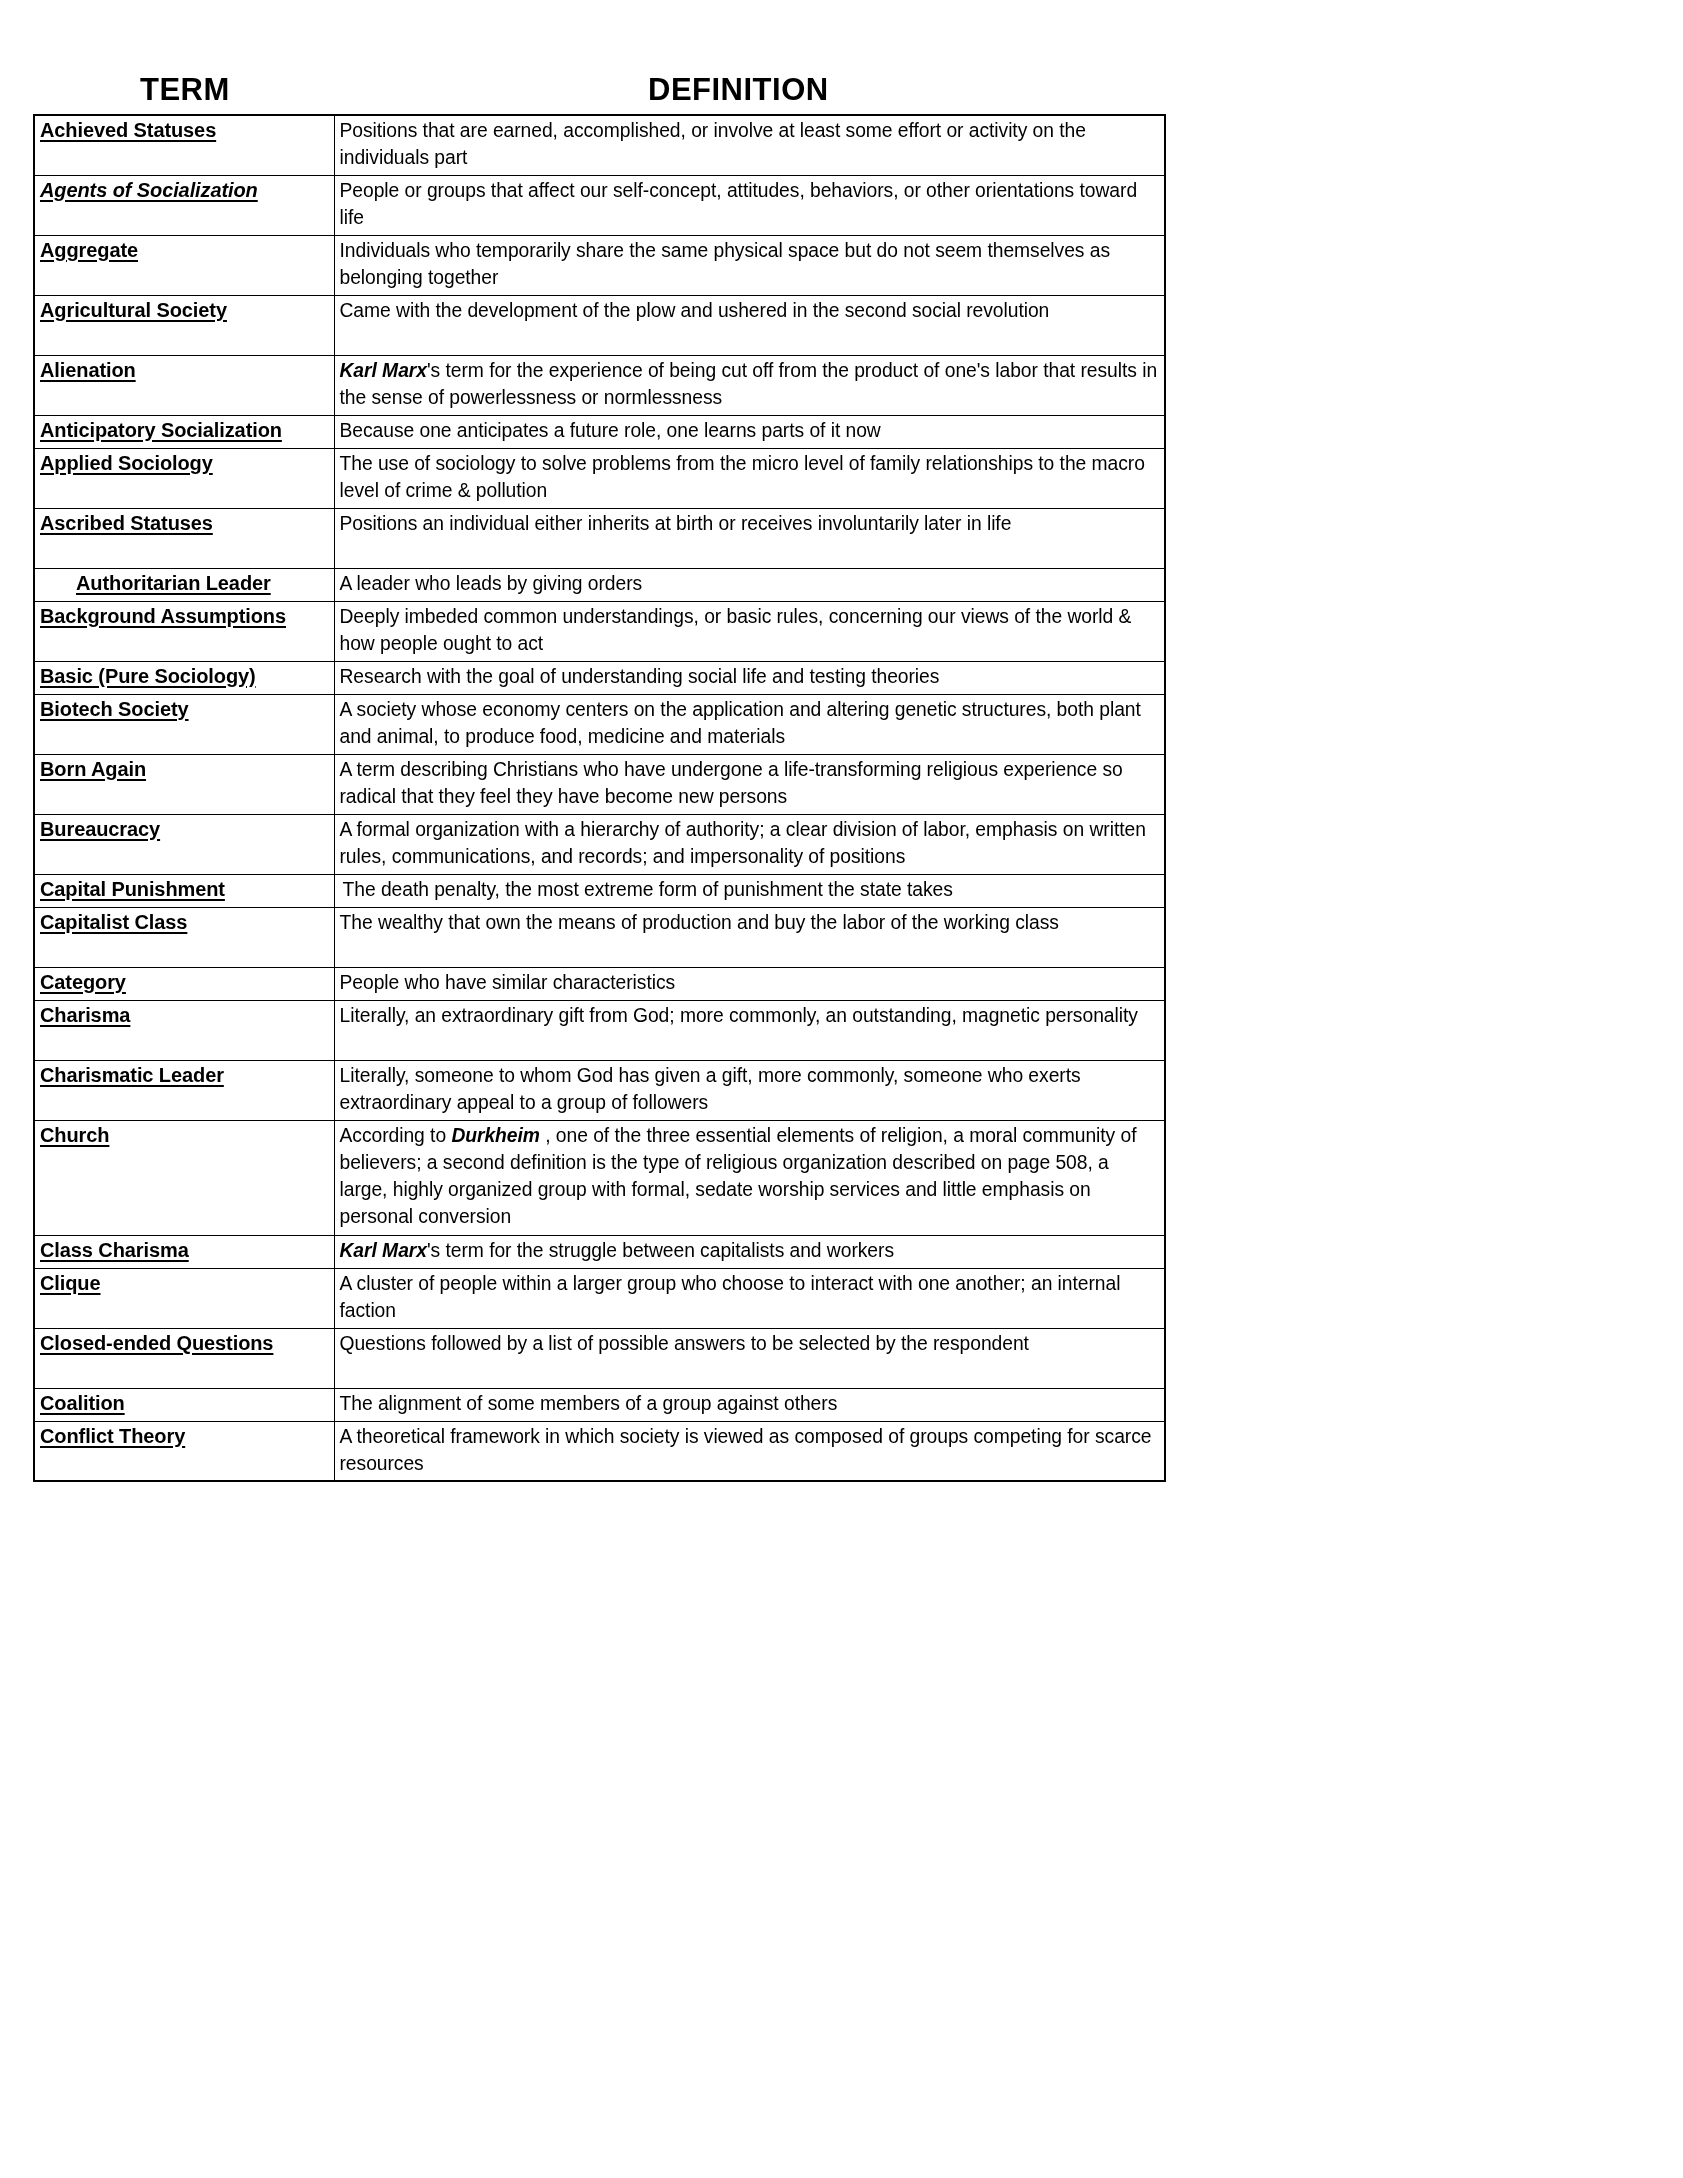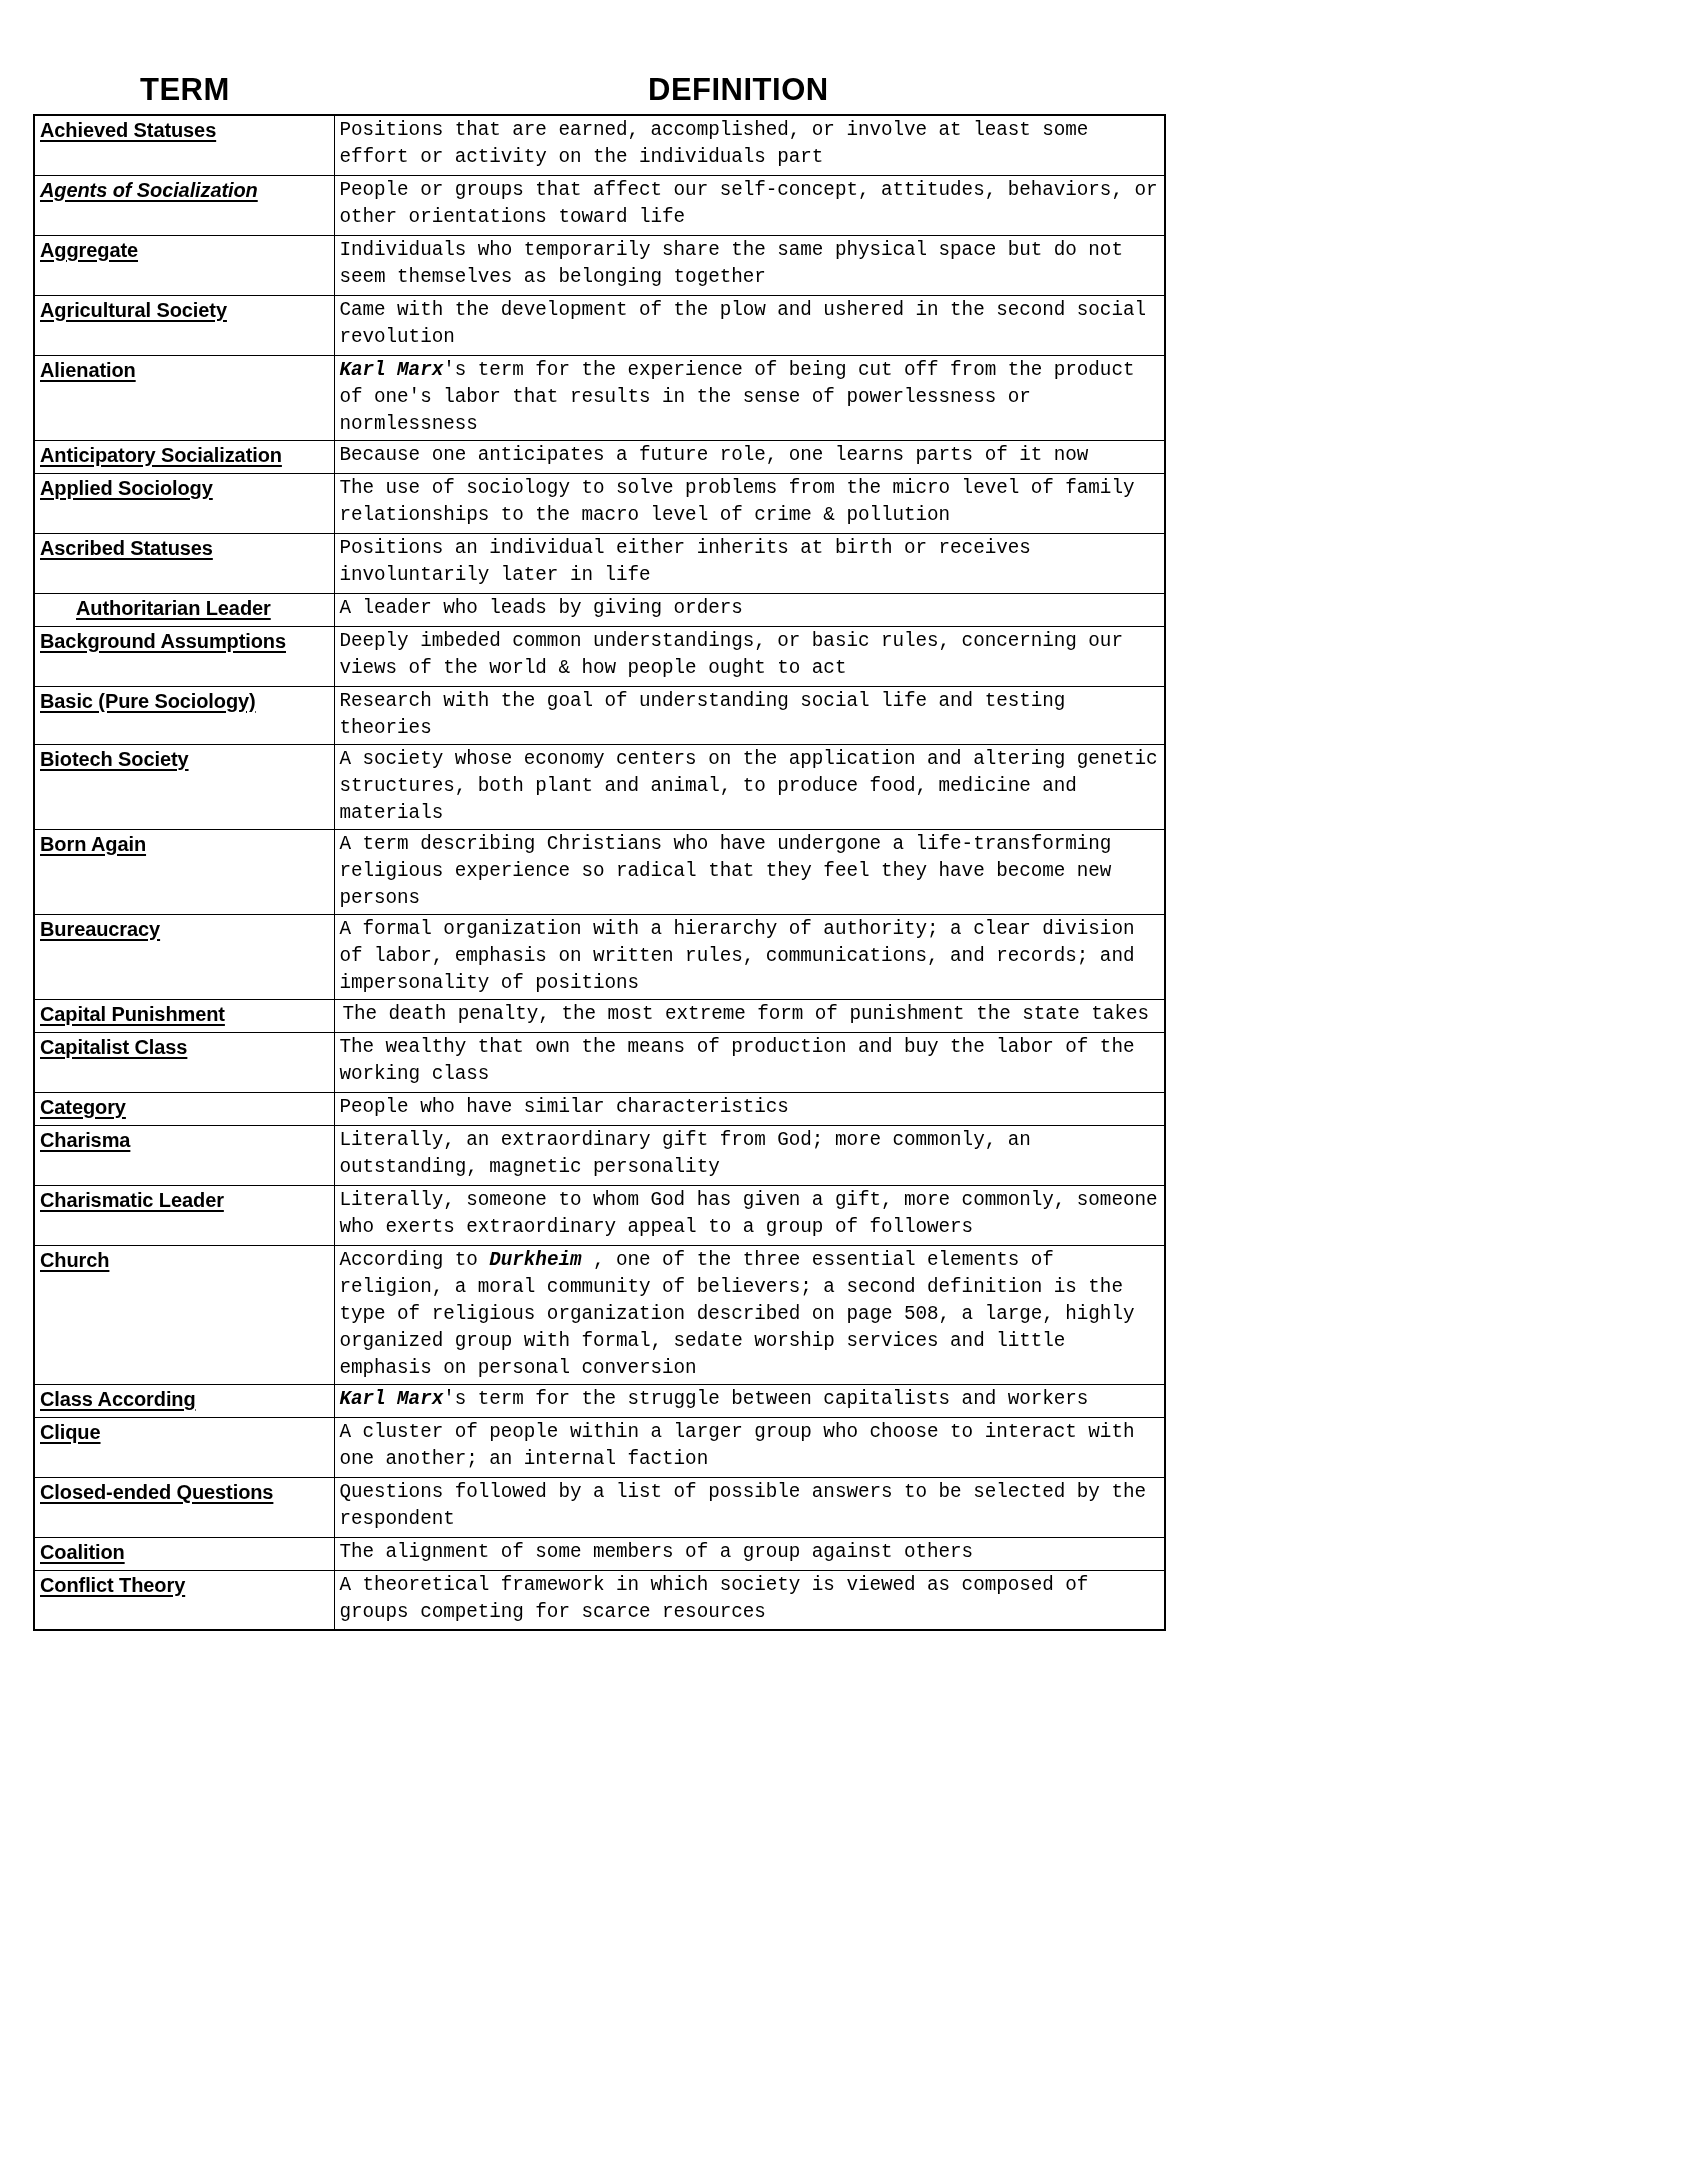--- a/index.html
+++ b/index.html
@@ -76,21 +76,20 @@
     overflow: hidden;
   }
   table.glossary tr.thick-top > td { border-top: 2.6px solid #000; }
   table.glossary tr.thick-bottom > td { border-bottom: 2.6px solid #000; }
 
   table.glossary td.term-cell {
     border-right: 1.4px solid #000;
   }
   table.glossary td.def-cell {
     border-left: 1.4px solid #000;
-    font-family: Liberation Mono, monospace;
   }
 
   .term-text {
     font-weight: bold;
     text-decoration: underline;
     text-underline-offset: 3px;
     text-decoration-thickness: 2.2px;
     display: inline;
     font-size: 20px;
     letter-spacing: -0.1px;
@@ -239,21 +238,21 @@
               <span class="def-text"><span>Literally, someone to whom God has given a gift, more commonly, someone who exerts extraordinary appeal to a group of followers</span><span class="emph"></span><span></span></span>
             </td>
           </tr>
           <tr>
             <td class="term-cell" style="height: 115px;"><span class="term-text">Church</span></td>
             <td class="def-cell" style="height: 115px;">
               <span class="def-text"><span>According to </span><span class="emph">Durkheim</span><span> , one of the three essential elements of religion, a moral community of believers; a second definition is the type of religious organization described on page 508, a large, highly organized group with formal, sedate worship services and little emphasis on personal conversion</span></span>
             </td>
           </tr>
           <tr>
-            <td class="term-cell" style="height: 33px;"><span class="term-text">Class According</span></td>
+            <td class="term-cell" style="height: 33px;"><span class="term-text">Class Charisma</span></td>
             <td class="def-cell" style="height: 33px;">
               <span class="def-text"><span></span><span class="emph">Karl Marx</span><span>'s term for the struggle between capitalists and workers</span></span>
             </td>
           </tr>
           <tr>
             <td class="term-cell" style="height: 60px;"><span class="term-text">Clique</span></td>
             <td class="def-cell" style="height: 60px;">
               <span class="def-text"><span>A cluster of people within a larger group who choose to interact with one another; an internal faction</span><span class="emph"></span><span></span></span>
             </td>
           </tr>

